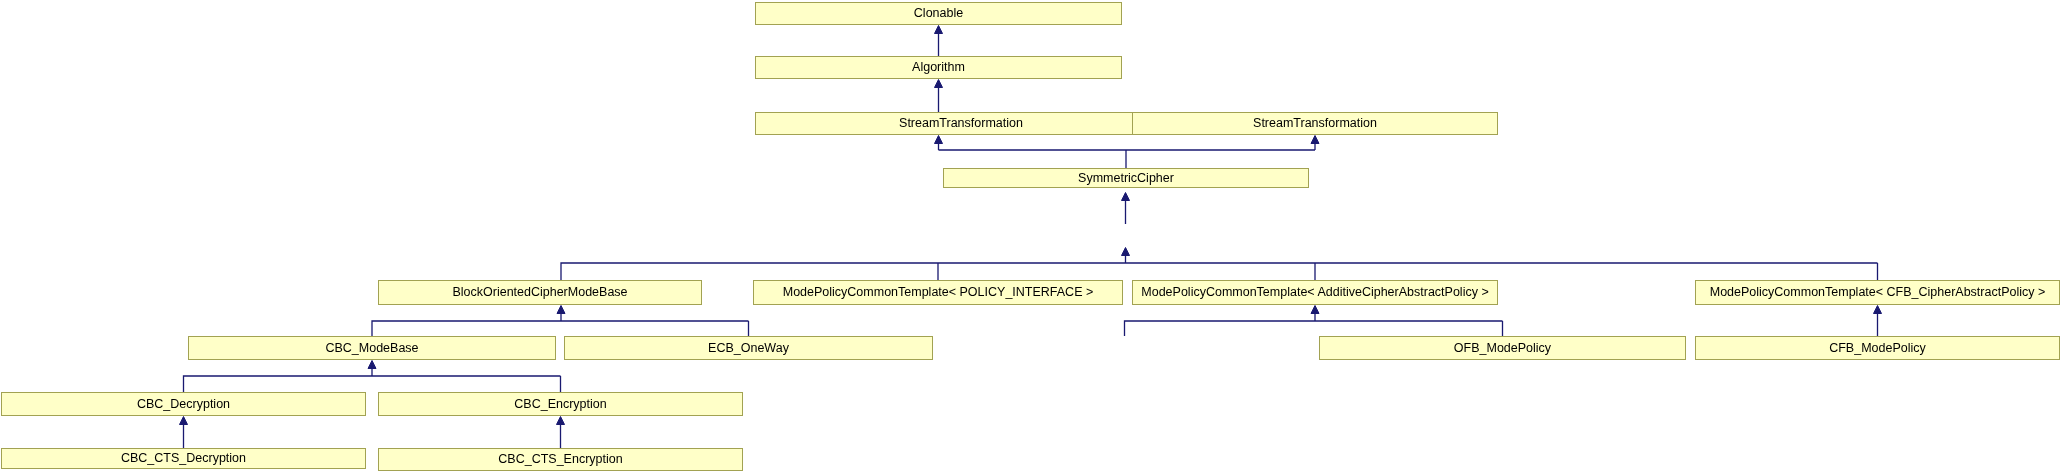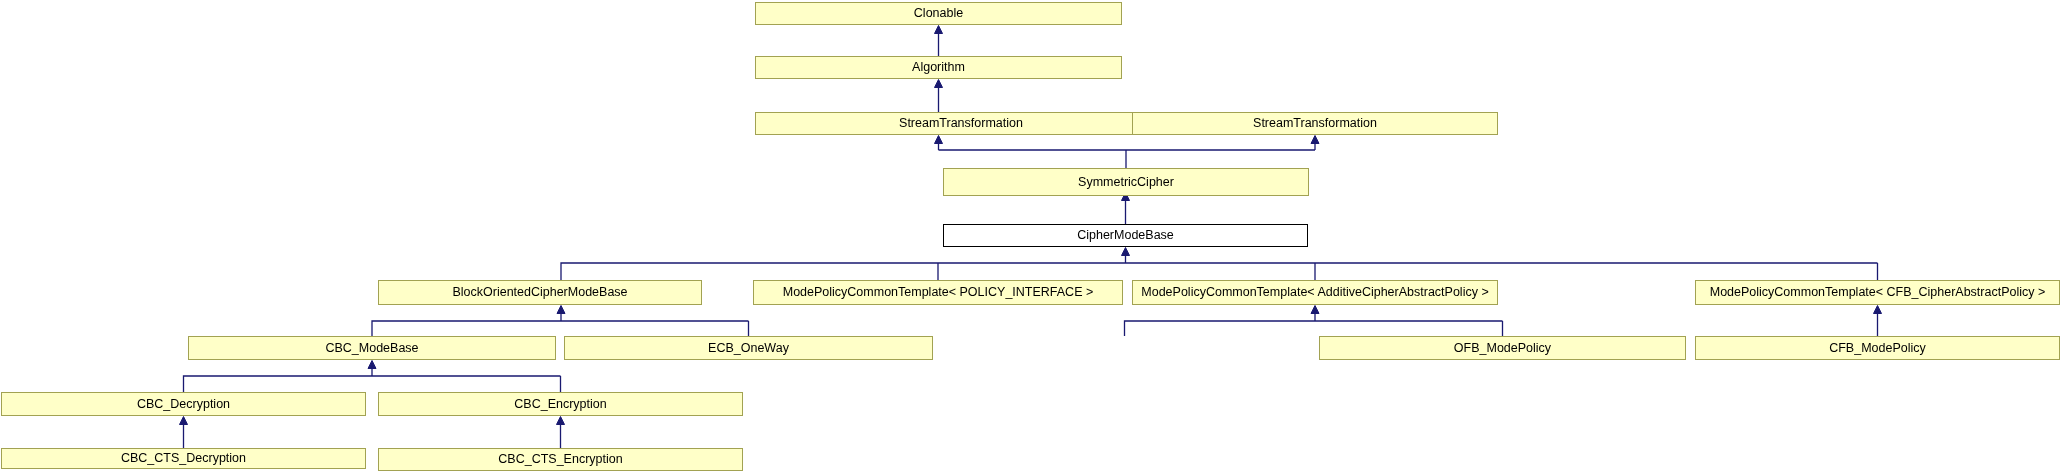--- a/index.html
+++ b/index.html
@@ -62,22 +62,21 @@
       <polygon points="183.5,416.5 179.5,424.5 187.5,424.5"></polygon>
 
     <path d="M560.5 448 V425"></path>
       <polygon points="560.5,416.5 556.5,424.5 564.5,424.5"></polygon>
   </svg>
 
   <div class="node" style="left:755px;top:2px;width:367px;height:23px">Clonable</div>
   <div class="node" style="left:755px;top:56px;width:367px;height:23px">Algorithm</div>
   <div class="node" style="left:755px;top:112px;width:412px;height:23px">StreamTransformation</div>
   <div class="node" style="left:1132px;top:112px;width:366px;height:23px">StreamTransformation</div>
-  <div class="node" style="left:943px;top:168px;width:366px;height:28px">SymmetricCipher</div>
-  <div class="node current" style="left:943px;top:224px;width:365px;height:23px">CipherModeBase</div>
+  <div class="node" style="left:943px;top:168px;width:366px;height:20px">SymmetricCipher</div>
   <div class="node" style="left:378px;top:280px;width:324px;height:25px">BlockOrientedCipherModeBase</div>
   <div class="node" style="left:753px;top:280px;width:370px;height:25px">ModePolicyCommonTemplate&lt; POLICY_INTERFACE &gt;</div>
   <div class="node" style="left:1132px;top:280px;width:366px;height:25px">ModePolicyCommonTemplate&lt; AdditiveCipherAbstractPolicy &gt;</div>
   <div class="node" style="left:1695px;top:280px;width:365px;height:25px">ModePolicyCommonTemplate&lt; CFB_CipherAbstractPolicy &gt;</div>
   <div class="node" style="left:188px;top:336px;width:368px;height:24px">CBC_ModeBase</div>
   <div class="node" style="left:564px;top:336px;width:369px;height:24px">ECB_OneWay</div>
   <div class="node" style="left:1319px;top:336px;width:367px;height:24px">OFB_ModePolicy</div>
   <div class="node" style="left:1695px;top:336px;width:365px;height:24px">CFB_ModePolicy</div>
   <div class="node" style="left:1px;top:392px;width:365px;height:24px">CBC_Decryption</div>
   <div class="node" style="left:378px;top:392px;width:365px;height:24px">CBC_Encryption</div>

